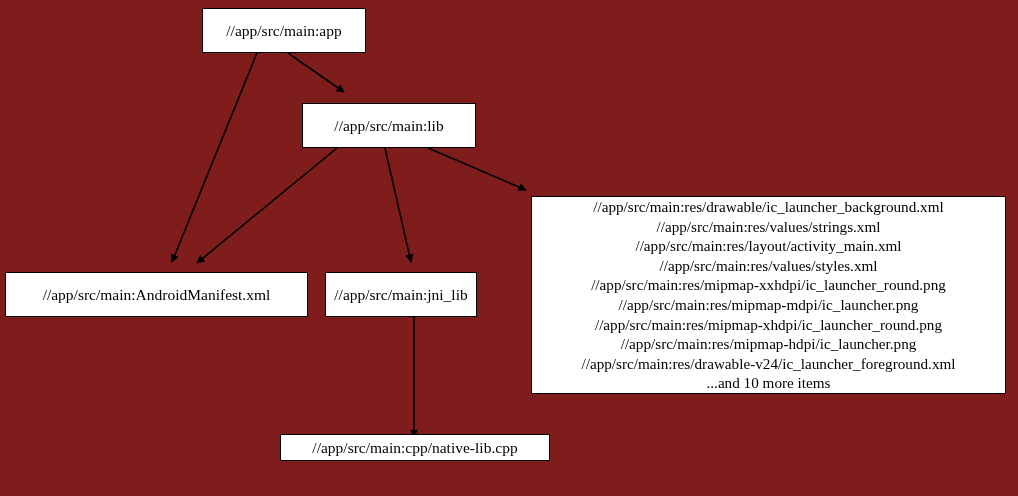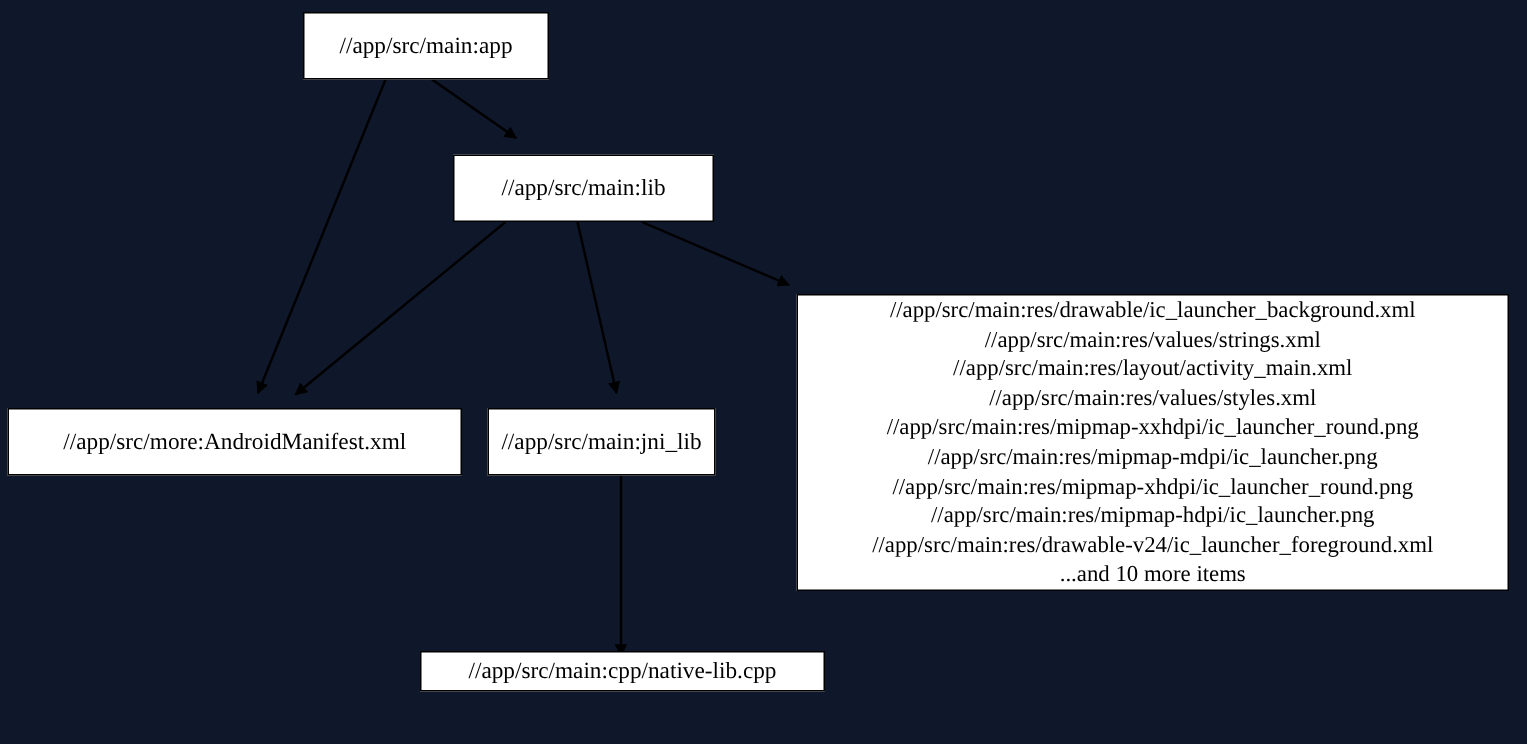--- a/index.html
+++ b/index.html
@@ -12,21 +12,21 @@
     width: 1018px;
     height: 496px;
     font-family: "Liberation Serif", "DejaVu Serif", serif;
     color: #000000;
     overflow: hidden;
   }
   #graph {
     position: relative;
     width: 1018px;
     height: 496px;
-    background: #0f172a;
+    background: #7f1d1d;
     text-decoration: underline;
   }
   #edge-layer {
     position: absolute;
     left: 0;
     top: 0;
     width: 1018px;
     height: 496px;
     pointer-events: none;
   }
@@ -102,21 +102,21 @@
 
   <div class="node" id="node-app">
     <span class="node-label">//app/src/main:app</span>
   </div>
 
   <div class="node" id="node-lib">
     <span class="node-label">//app/src/main:lib</span>
   </div>
 
   <div class="node" id="node-manifest">
-    <span class="node-label">//app/src/more:AndroidManifest.xml</span>
+    <span class="node-label">//app/src/main:AndroidManifest.xml</span>
   </div>
 
   <div class="node" id="node-jni">
     <span class="node-label">//app/src/main:jni_lib</span>
   </div>
 
   <div class="node" id="node-res">
     <span class="node-label">//app/src/main:res/drawable/ic_launcher_background.xml
 //app/src/main:res/values/strings.xml
 //app/src/main:res/layout/activity_main.xml

